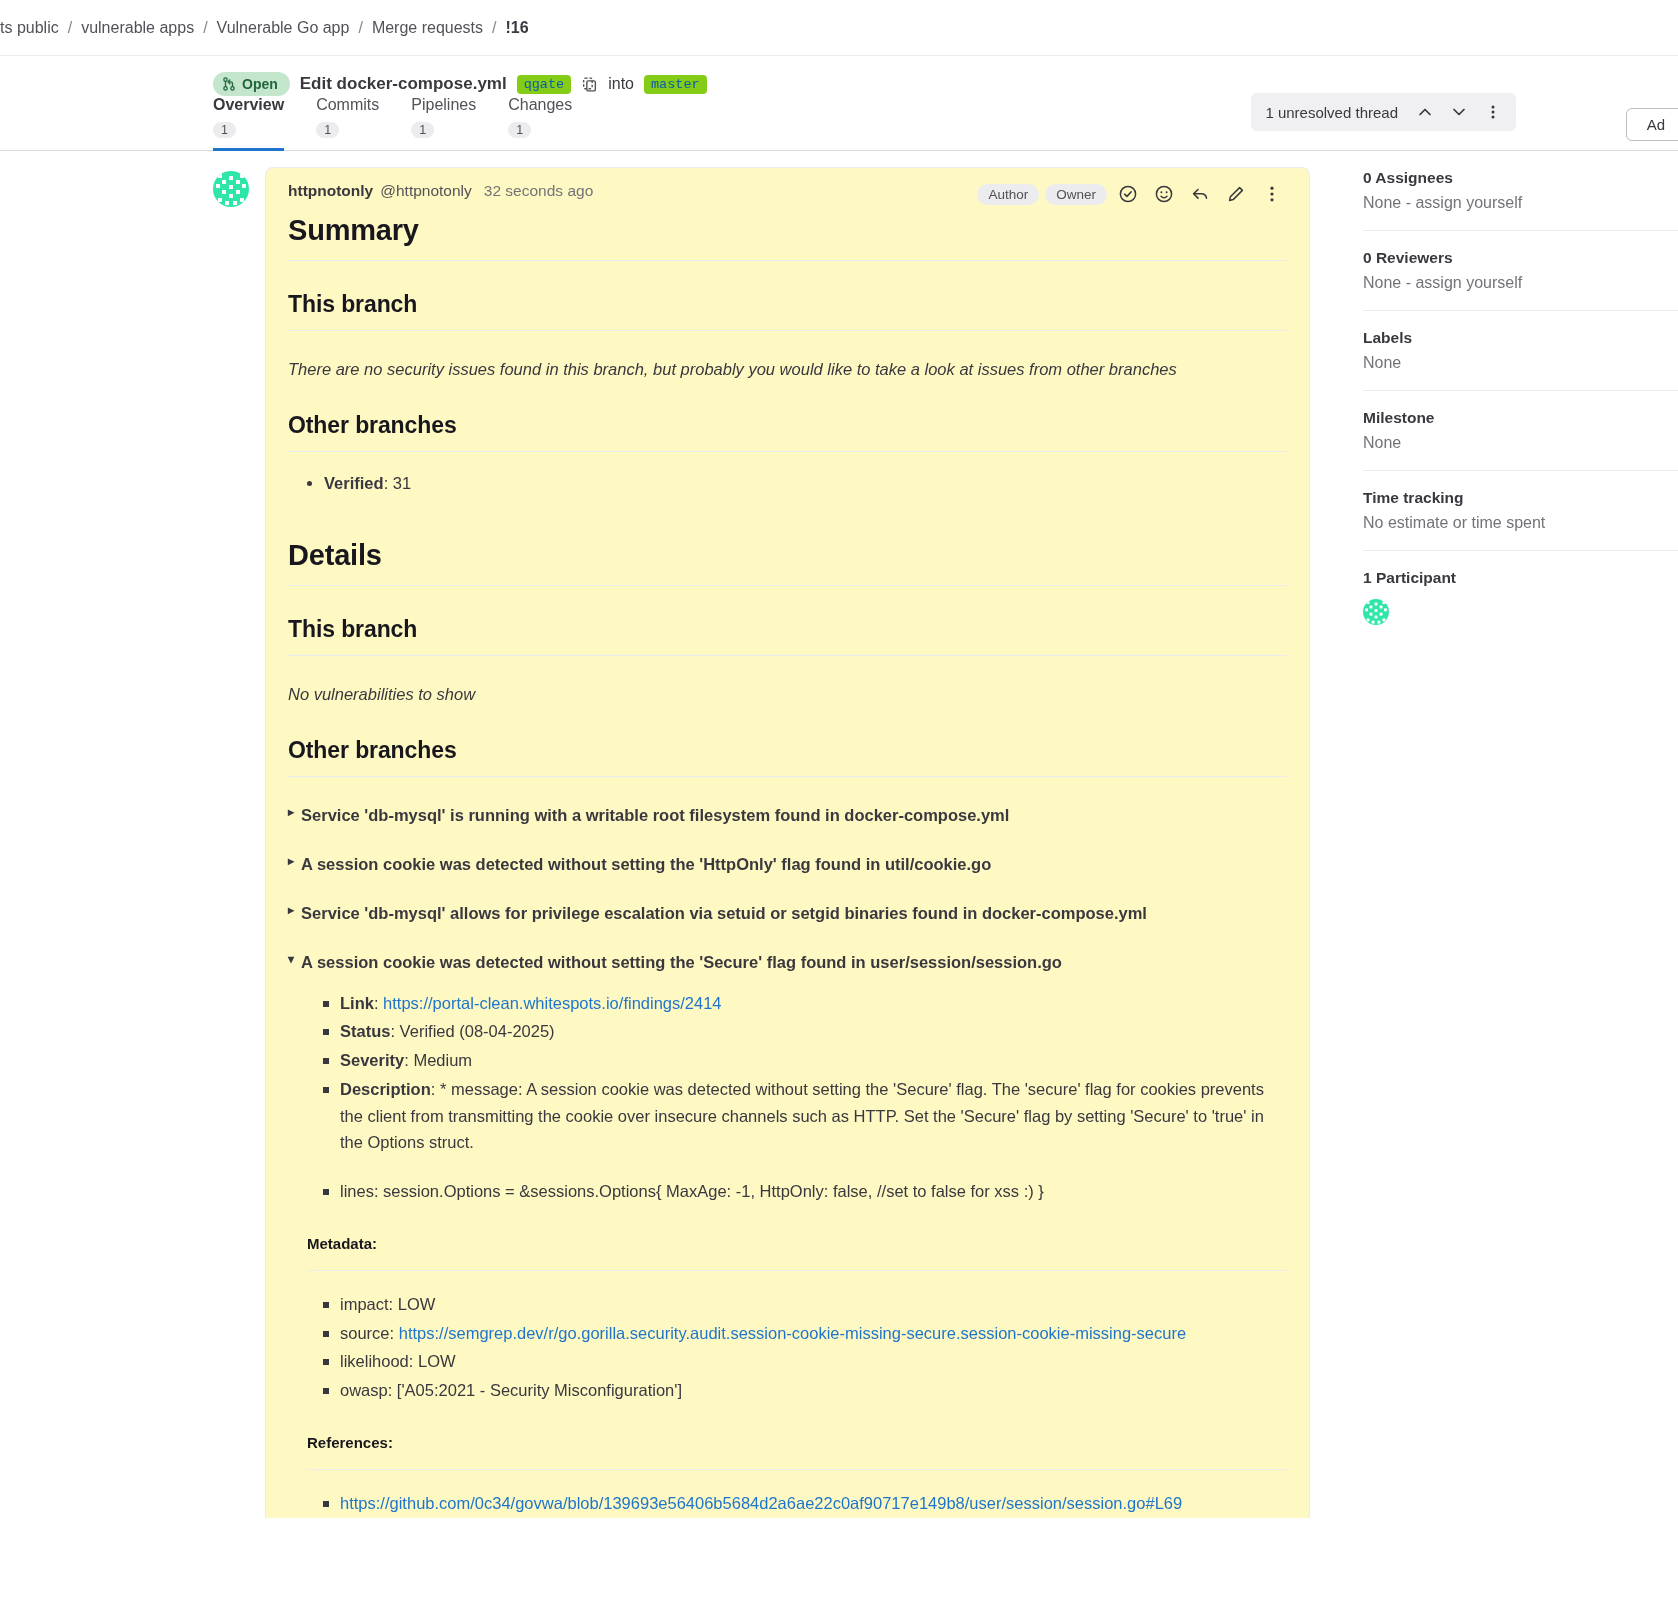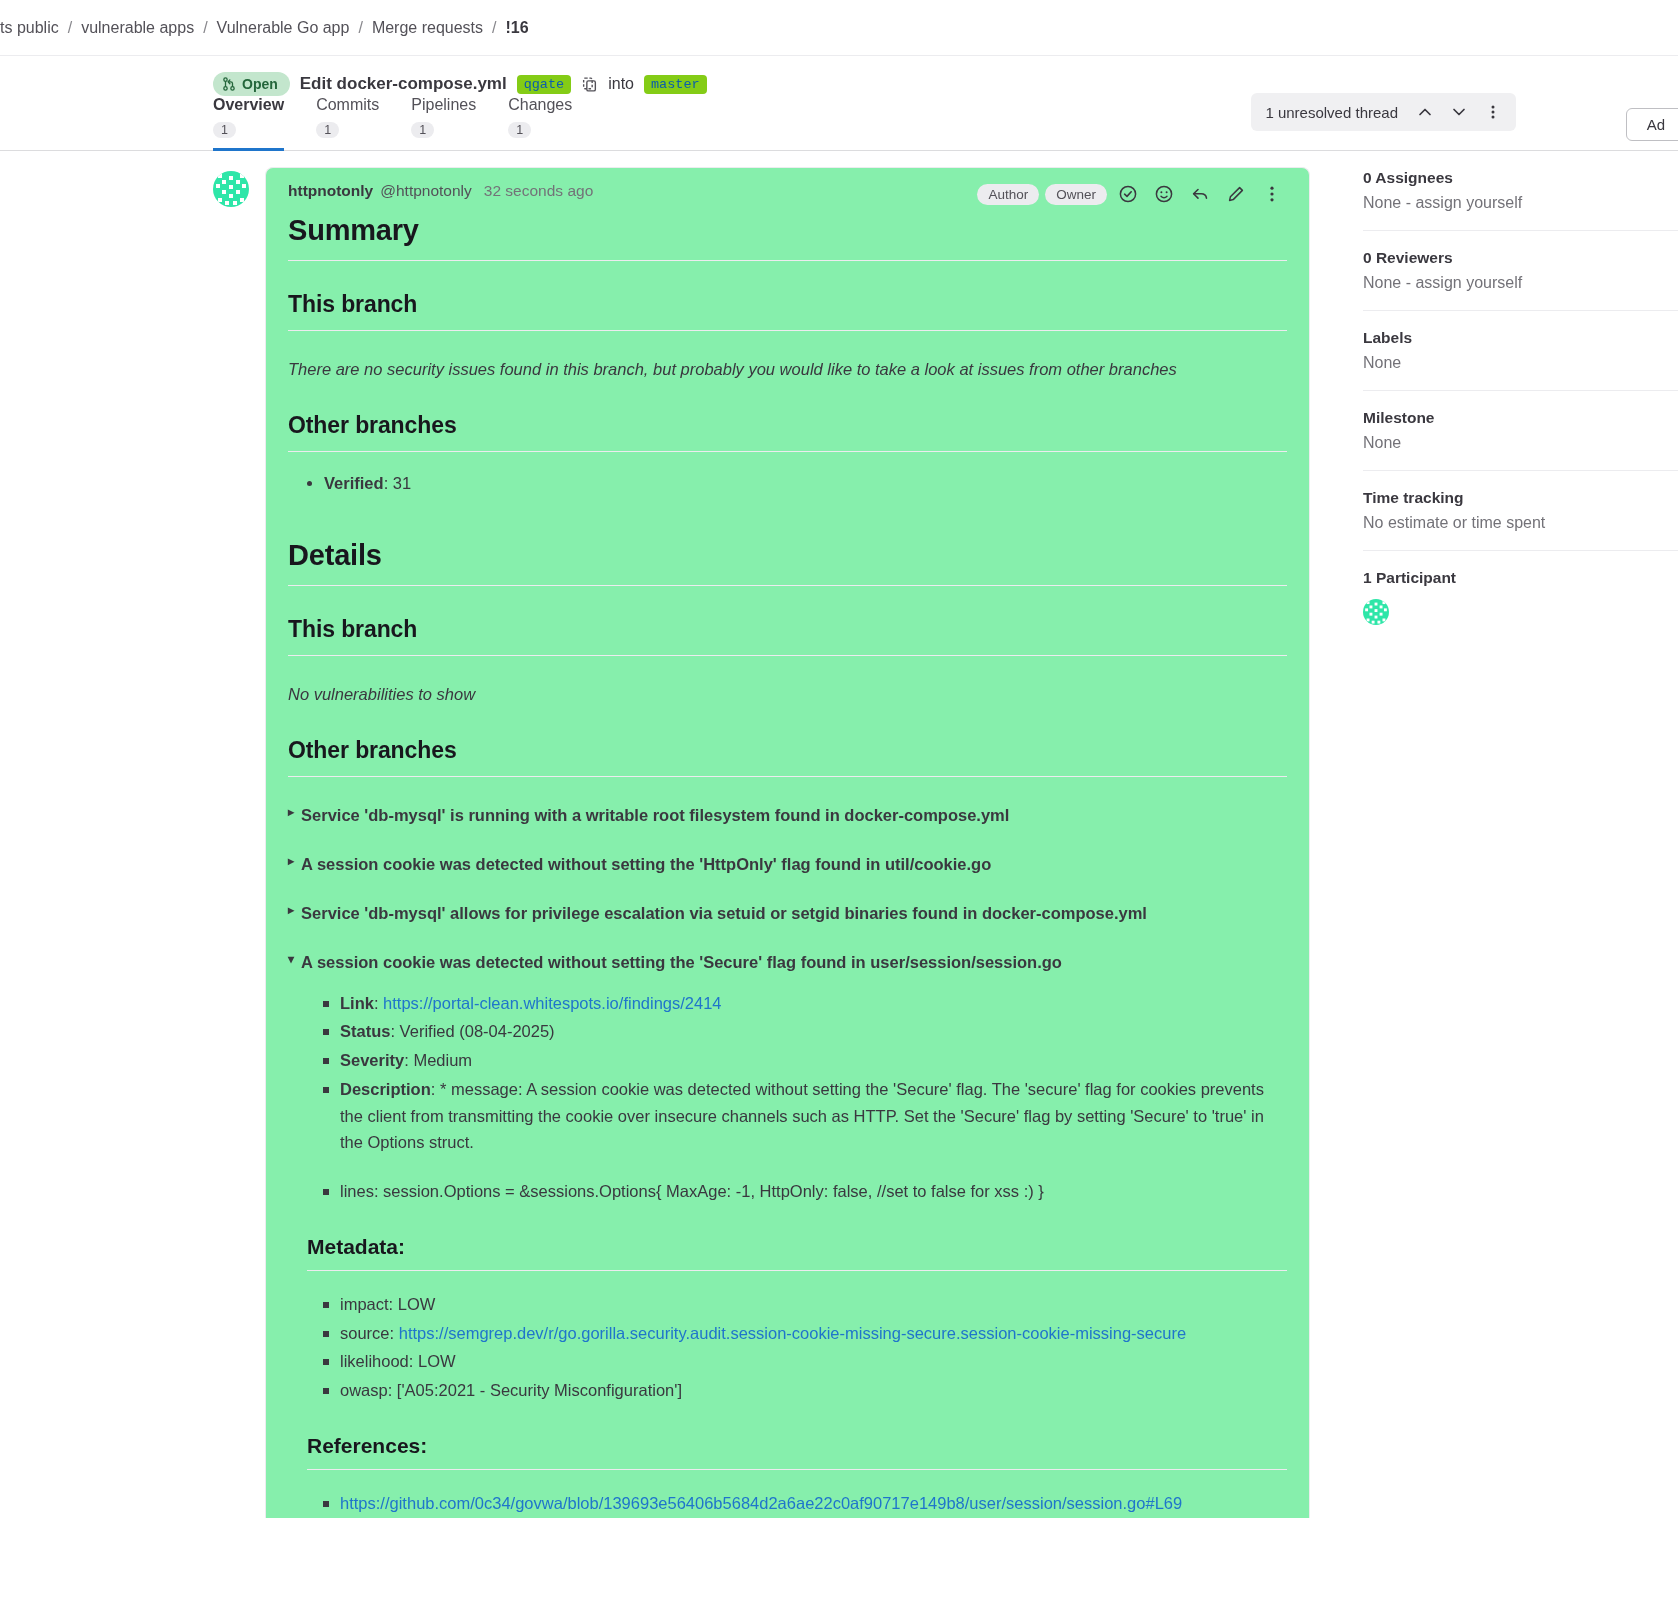--- a/index.html
+++ b/index.html
@@ -154,21 +154,21 @@
     border-radius: 50%;
     flex: 0 0 36px;
     overflow: hidden;
     margin-top: 4px;
   }
   .note-card {
     flex: 1;
     border: 1px solid #ececef;
     border-radius: 8px 8px 0 0;
     border-bottom: none;
-    background: #86efac;
+    background: #fef9c3;
     padding: 14px 22px 0 22px;
     min-height: 1245px;
   }
   .note-head {
     display: flex;
     align-items: center;
     position: relative;
     font-size: 15.5px;
     margin-bottom: 4px;
   }
@@ -200,25 +200,25 @@
   .md h2 {
     font-size: 23px;
     font-weight: 700;
     color: #18171d;
     margin: 30px 0 0 0;
     padding-bottom: 12px;
     border-bottom: 1px solid #ececef;
     letter-spacing: -0.1px;
   }
   .md h3 {
-    font-size: 21px;
+    font-size: 15px;
     font-weight: 700;
     color: #18171d;
     margin: 30px 0 0 19px;
-    padding-bottom: 11px;
+    padding-bottom: 18px;
     border-bottom: 1px solid #ececef;
   }
   .md p.em {
     font-style: italic;
     font-size: 16.5px;
     color: #3a383f;
     margin: 26px 0 0 0;
     line-height: 1.5;
   }
   .md ul.top {

